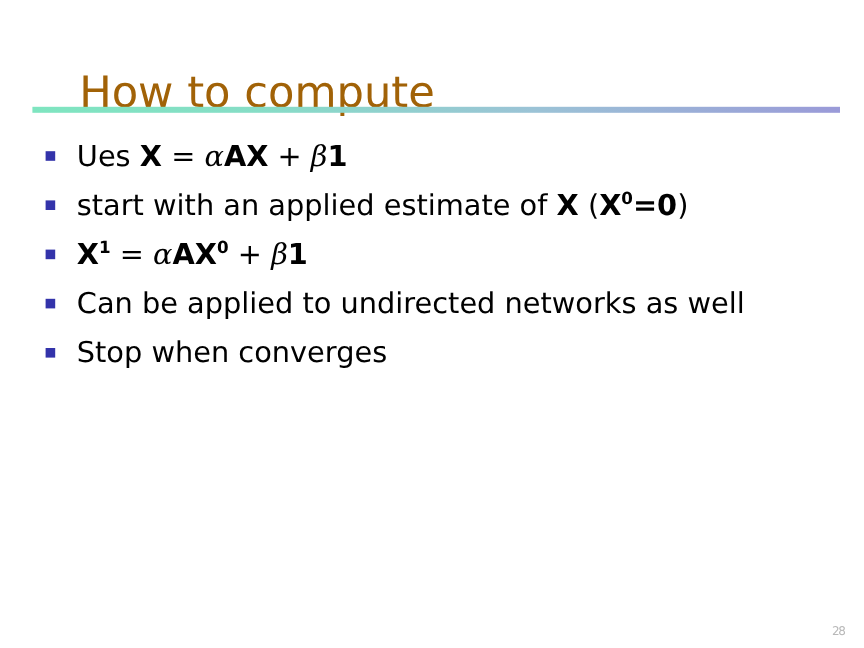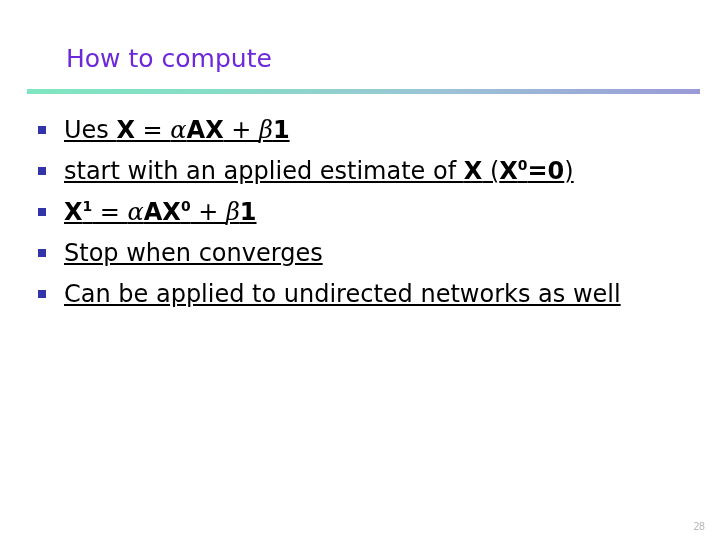--- a/index.html
+++ b/index.html
@@ -18,24 +18,24 @@
   .slide {
     position: absolute;
     inset: 0;
     background: #ffffff;
   }
 
   
   .slide-title {
     position: absolute;
     left: 66px;
-    top: 24px;
-    font-size: 25px;
+    top: 36px;
+    font-size: 36px;
     line-height: 36px;
-    color: #6d28d9;
+    color: #a16207;
     font-weight: normal;
     letter-spacing: 0px;
     white-space: nowrap;
   }
 
   
   .title-rule {
     position: absolute;
     left: 27px;
     top: 89px;
@@ -46,21 +46,20 @@
 
   
   .body-list {
     position: absolute;
     left: 30px;
     top: 110px;
     width: 660px;
     margin: 0;
     padding: 0;
     list-style: none;
-    text-decoration: underline;
   }
 
   .bullet-row {
     position: relative;
     padding-left: 34px;
     margin: 0 0 1px 0;
     color: #000000;
     font-size: 24px;
     line-height: 40px;
     font-family: "DejaVu Sans", sans-serif;
@@ -124,23 +123,23 @@
       <li class="bullet-row">
         <span class="bullet-marker"></span>
         <span class="bullet-text"><span>start with an applied estimate of </span><b>X</b><span> (</span><b>X</b><sup><b>0</b></sup><b>=0</b><span>)</span></span>
       </li>
       <li class="bullet-row">
         <span class="bullet-marker"></span>
         <span class="bullet-text"><b>X</b><sup><b>1</b></sup><span> = </span><span class="greek">α</span><b>AX</b><sup><b>0</b></sup><span> + </span><span class="greek">β</span><b>1</b></span>
       </li>
       <li class="bullet-row">
         <span class="bullet-marker"></span>
-        <span class="bullet-text"><span>Stop when converges</span></span>
+        <span class="bullet-text"><span>Can be applied to undirected networks as well</span></span>
       </li>
       <li class="bullet-row">
         <span class="bullet-marker"></span>
-        <span class="bullet-text"><span>Can be applied to undirected networks as well</span></span>
+        <span class="bullet-text"><span>Stop when converges</span></span>
       </li>
     </ul>
 
   <div class="page-number">28</div>
 
 </div>
 
 </body></html>

